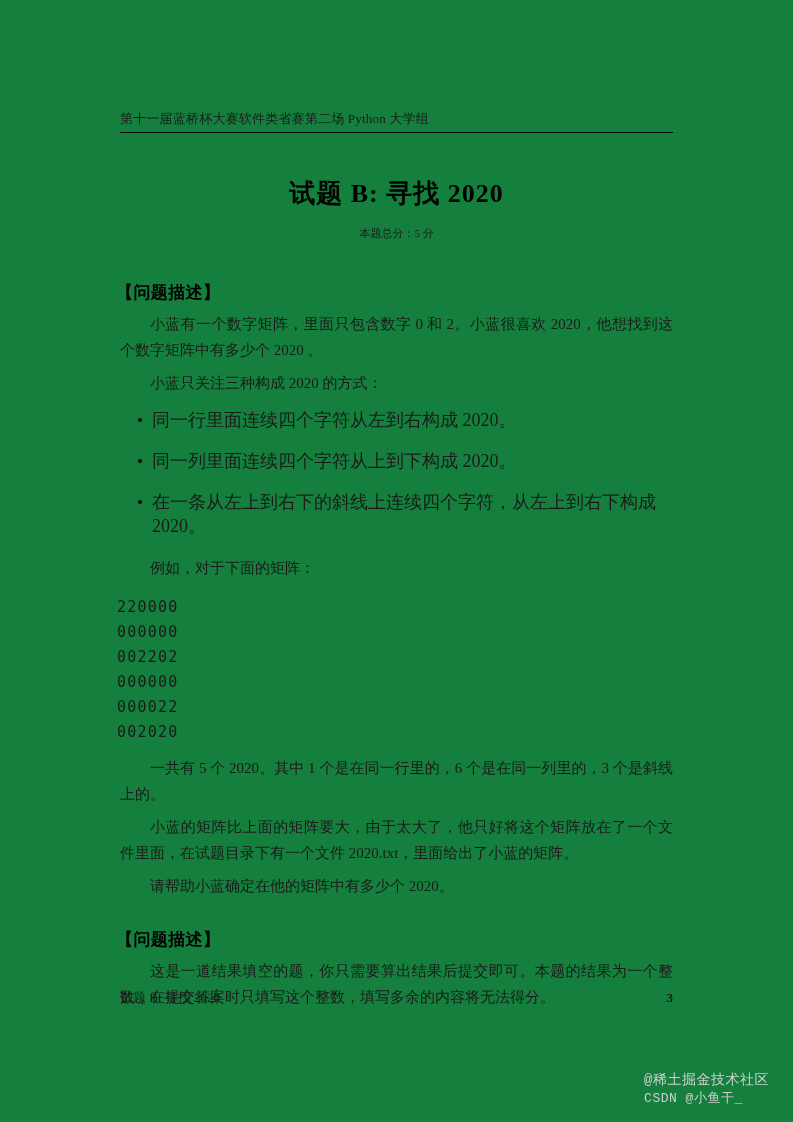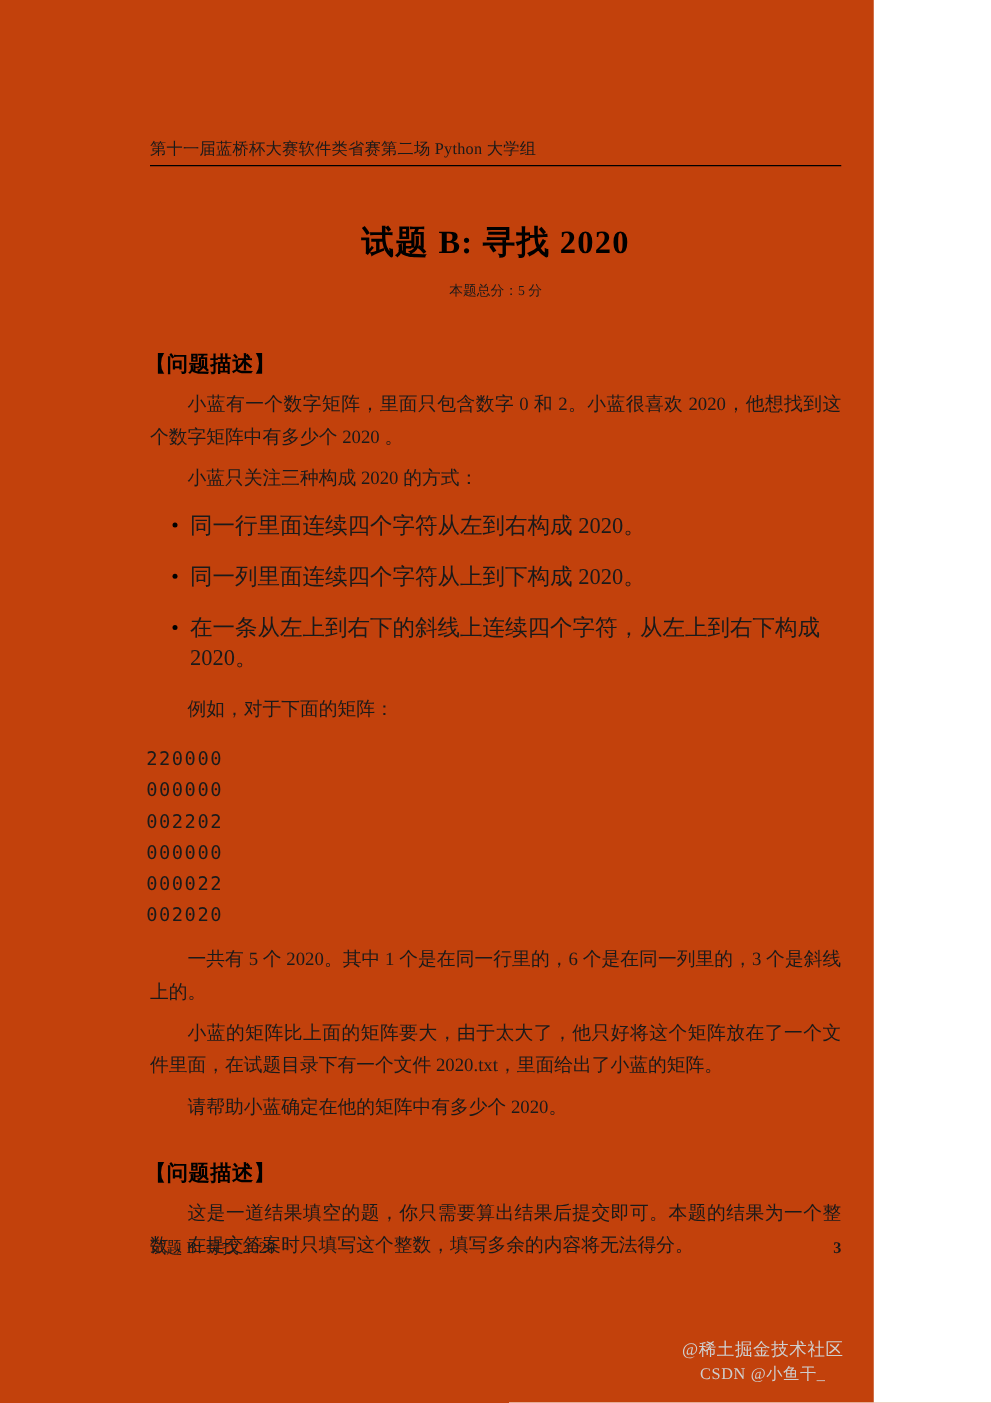--- a/index.html
+++ b/index.html
@@ -2,23 +2,23 @@
 <html><head>
 <meta charset="utf-8">
 <style>
   html, body {
     margin: 0;
     padding: 0;
     background: #ffffff;
   }
   .page {
     position: relative;
-    width: 699px;
+    width: 793px;
     height: 1122px;
-    background: #c2410c;
+    background: #15803d;
     overflow: hidden;
     font-family: "Liberation Serif", "DejaVu Serif", serif;
     color: #1a1a1a;
   }
 
   
   .running-header {
     position: absolute;
     left: 120px;
     top: 110px;
@@ -147,22 +147,22 @@
   .footer-page-num {
     font-weight: bold;
     font-size: 13px;
   }
 
   
   .watermark {
     position: absolute;
     right: 24px;
     bottom: 14px;
-    text-align: center;
-    font-family: Liberation Serif, serif;
+    text-align: left;
+    font-family: Liberation Mono, monospace;
     color: #cfcfcf;
     user-select: none;
   }
   .watermark-line1 {
     font-size: 14px;
     line-height: 19px;
     letter-spacing: 0.5px;
   }
   .watermark-line2 {
     font-size: 13px;

